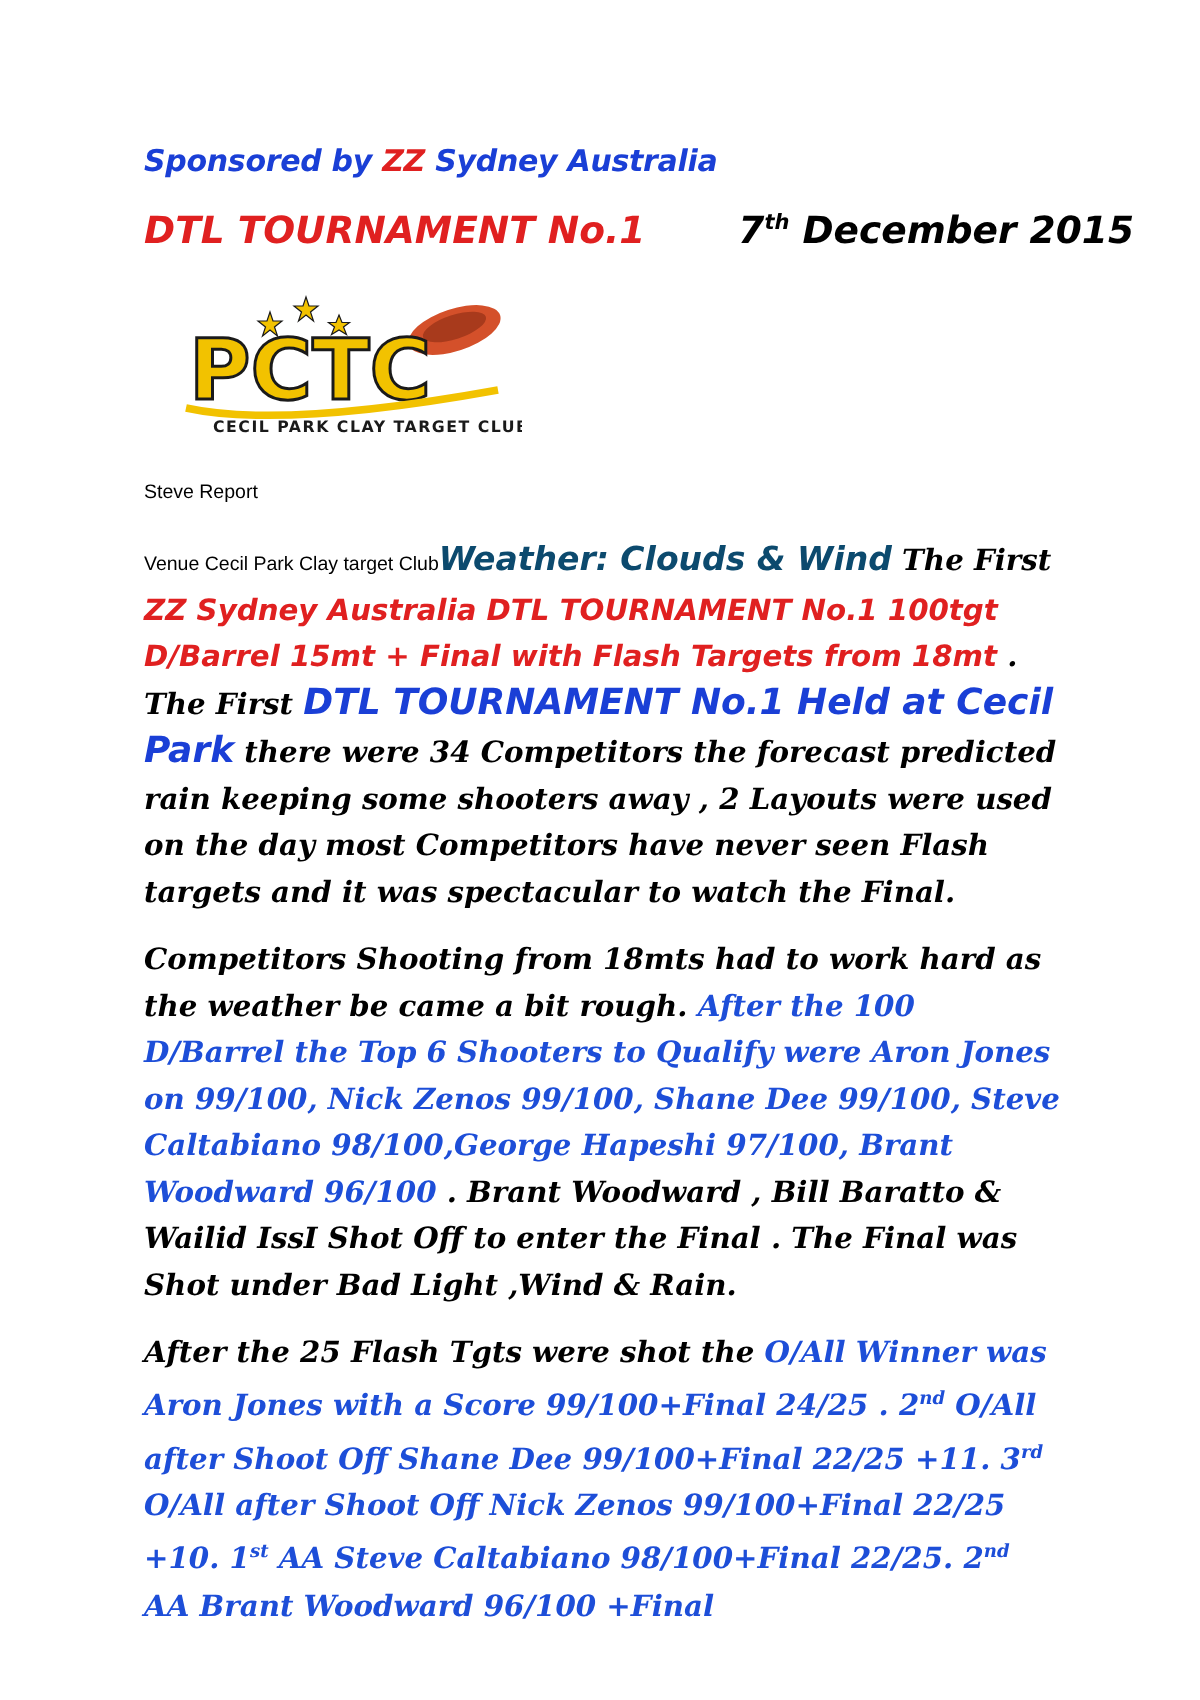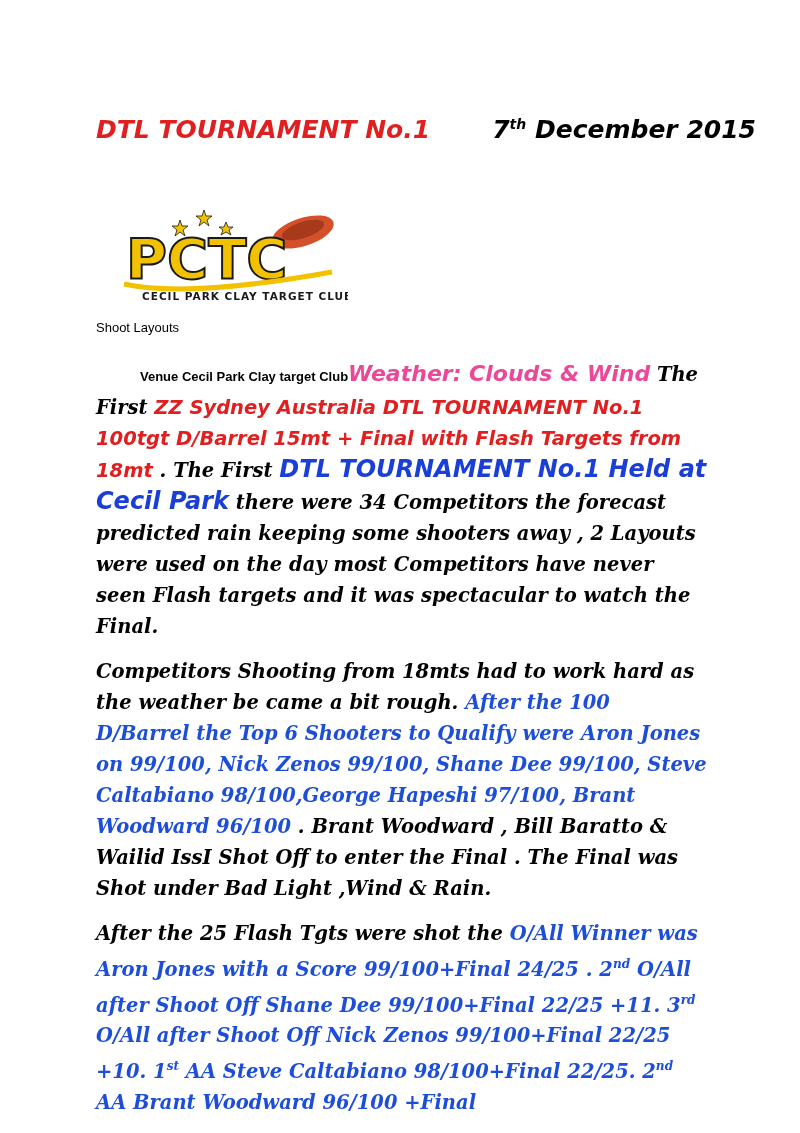--- a/index.html
+++ b/index.html
@@ -56,21 +56,21 @@
   }
   .title-line .date sup {
     font-size: 14px;
     vertical-align: super;
   }
 
   
   .logo-wrap {
     position: absolute;
     left: 118px;
-    top: 206px;
+    top: 194px;
     width: 230px;
     height: 100px;
   }
   .logo-svg { display: block; }
 
   
   .shoot-report {
     position: absolute;
     left: 96px;
     top: 320px;
@@ -91,32 +91,31 @@
     font-weight: bold;
     font-style: italic;
     font-size: 19.5px;
     line-height: 31px;
     color: #000000;
     text-align: left;
     margin: 0 0 14px 0;
   }
   .venue {
     font-family: "Liberation Sans", sans-serif;
-    font-weight: bold;
+    font-weight: normal;
     font-style: normal;
     font-size: 13px;
     color: #000000;
-    margin-left: 44px;
   }
   .weather {
     font-family: "DejaVu Sans", sans-serif;
     font-weight: bold;
     font-style: italic;
     font-size: 22px;
-    color: #ec4899;
+    color: #0c4a6e;
   }
   .red {
     color: #e02020;
     font-family: "DejaVu Sans", sans-serif;
     font-weight: bold;
     font-style: italic;
     font-size: 19.5px;
     text-align: center;
   }
   .blue {
@@ -130,20 +129,21 @@
     font-size: 24px;
   }
   sup { font-size: 0.62em; vertical-align: super; }
 </style>
 </head>
 <body>
 
 <div class="page">
 
   <div class="header">
+    <div class="sponsor-line"><span>Sponsored by </span><span class="zz">ZZ</span><span> Sydney Australia</span></div>
     <div class="title-line"><span>DTL TOURNAMENT No.1</span><span class="date"><span>7</span><sup>th</sup><span> December 2015</span></span></div>
   </div>
 
   <div class="logo-wrap">
     <svg class="logo-svg" width="230" height="100" viewBox="0 0 230 100">
 
       <ellipse cx="185" cy="26" rx="32" ry="14" fill="#d4502a" transform="rotate(-18 185 26)"></ellipse>
       <ellipse cx="185" cy="24" rx="22" ry="8" fill="#a83a1c" transform="rotate(-18 185 24)"></ellipse>
 
       <g fill="#f2c200" stroke="#1a1a1a" stroke-width="0.8">
@@ -152,21 +152,21 @@
         <polygon points="108,16 110,21 115,21 111,24 113,29 108,26 103,29 105,24 101,21 106,21"></polygon>
       </g>
 
       <text x="8" y="72" font-family="DejaVu Sans, sans-serif" font-size="56" font-weight="bold" fill="#f2c200" stroke="#1a1a1a" stroke-width="2">PCTC</text>
 
       <path d="M6 78 Q70 92 214 66" stroke="#f2c200" stroke-width="5" fill="none"></path>
       <text x="24" y="94" font-family="DejaVu Sans, sans-serif" font-size="10.5" font-weight="bold" letter-spacing="1" fill="#1a1a1a">CECIL PARK CLAY TARGET CLUB</text>
     </svg>
   </div>
 
-  <div class="shoot-report">Shoot Layouts</div>
+  <div class="shoot-report">Steve Report</div>
 
   <div class="body-text">
 
     <p class="para"><span class="venue">Venue   Cecil Park Clay target Club</span><span class="weather">Weather:    Clouds  &amp; Wind</span><span> The First </span><span class="red">ZZ    Sydney Australia </span><span class="red">DTL TOURNAMENT No.1     100tgt D/Barrel 15mt  + Final  with Flash Targets  from 18mt </span><span>.  The First  </span><span class="blue-sans">DTL TOURNAMENT No.1  Held at Cecil Park</span><span> there were  34 Competitors  the forecast predicted rain keeping some shooters away ,  2 Layouts were used  on the day  most  Competitors have never seen Flash targets  and it was spectacular to watch the  Final.</span></p>
 
     <p class="para"><span>Competitors Shooting from 18mts had to work hard as the weather be came  a bit rough. </span><span class="blue">After the 100 D/Barrel  the Top 6 Shooters to Qualify were Aron Jones on 99/100, Nick Zenos 99/100, Shane Dee 99/100, Steve Caltabiano 98/100,George Hapeshi 97/100, Brant Woodward 96/100 </span><span>. Brant Woodward , Bill Baratto &amp; Wailid IssI  Shot Off to enter the Final . The Final was Shot under Bad Light ,Wind &amp; Rain.</span></p>
 
     <p class="para"><span>After the 25 Flash Tgts  were shot  the </span><span class="blue">O/All Winner was  Aron Jones with a Score 99/100+Final 24/25 . </span><span class="blue">2</span><sup class="blue">nd</sup><span class="blue"> O/All after Shoot Off Shane Dee 99/100+Final 22/25 +11.  </span><span class="blue">3</span><sup class="blue">rd</sup><span class="blue"> O/All after Shoot Off Nick Zenos 99/100+Final 22/25 +10.  </span><span class="blue">1</span><sup class="blue">st</sup><span class="blue"> AA Steve Caltabiano 98/100+Final 22/25.  </span><span class="blue">2</span><sup class="blue">nd</sup><span class="blue"> AA Brant Woodward 96/100 +Final</span></p>
 
   </div>

